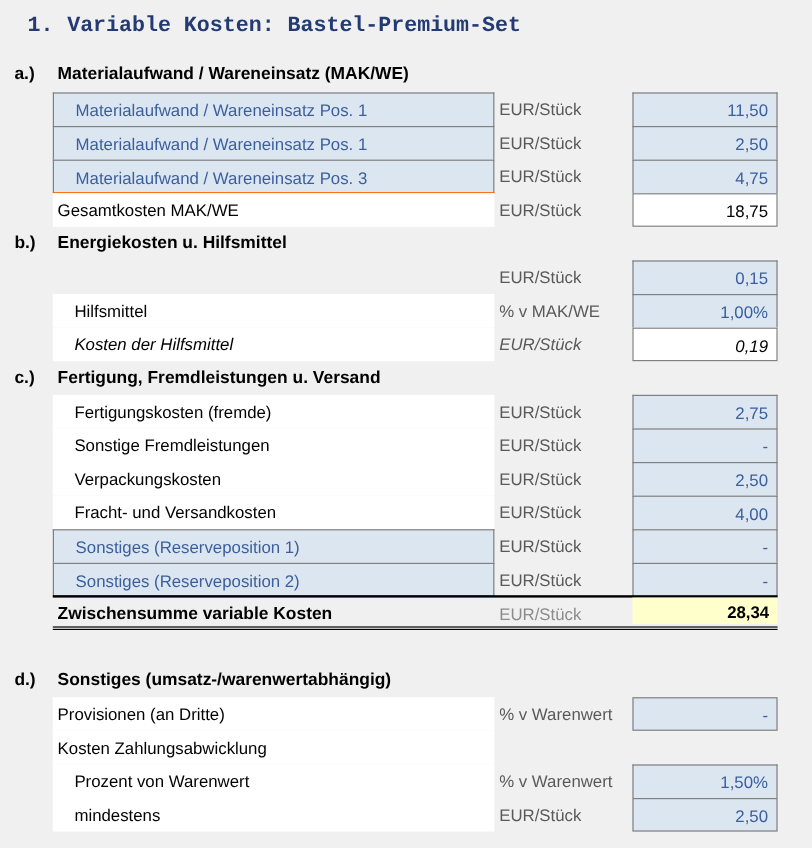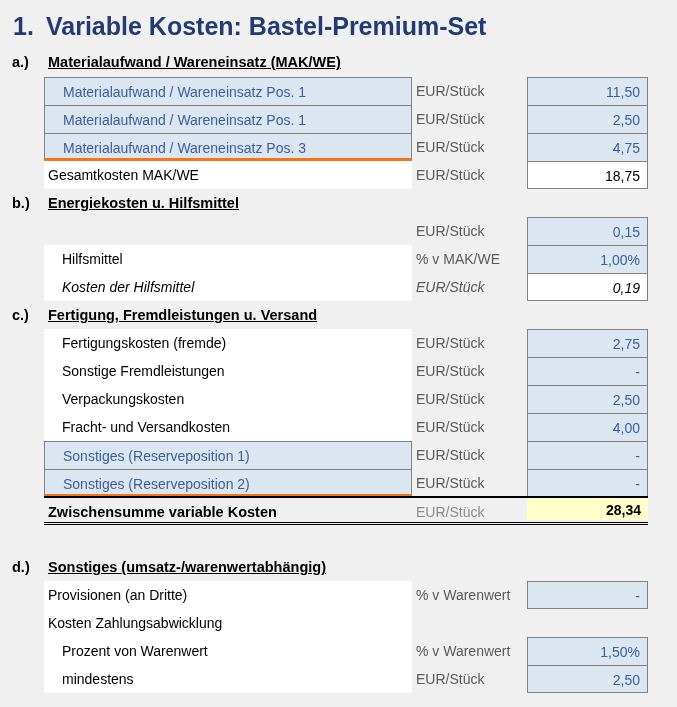--- a/index.html
+++ b/index.html
@@ -9,41 +9,41 @@
     body {
       width: 677px;
       height: 707px;
       background: #f0f0f0;
       font-family: "Liberation Sans", sans-serif;
       position: relative;
       overflow: hidden;
     }
     .title {
       position: absolute;
-      left: 13px;
+      left: 23px;
       top: 12px;
-      font-size: 25px;
+      font-size: 18px;
       font-weight: bold;
       color: #243a73;
       white-space: nowrap;
+      font-family: Liberation Mono, monospace;
     }
     .title .num {
       display: inline-block;
       width: 33px;
     }
     .sec-head {
       position: absolute;
       left: 12px;
       height: 22px;
       line-height: 22px;
       font-size: 14.5px;
       font-weight: bold;
       color: #000;
       white-space: nowrap;
-      text-decoration: underline;
     }
     .sec-head .letter {
       display: inline-block;
       width: 36px;
     }
     .row {
       position: absolute;
       left: 44px;
       width: 604px;
       height: 28px;
@@ -63,21 +63,21 @@
       width: 368px;
       background: #ffffff;
       color: #000;
     }
     .lbl.input {
       background: #dce6f1;
       color: #3a5f9c;
       border: 1px solid #808080;
       border-bottom: none;
     }
-    .lbl.input.last { border-bottom: 3px solid #f97316; }
+    .lbl.input.last { border-bottom: 1px solid #f97316; }
     .lbl.indent { padding-left: 18px; }
     .lbl.noindent { padding-left: 4px; }
     .lbl.input.indent { }
     .lbl.input.noindent { padding-left: 18px; }
     .unit {
       left: 372px;
       width: 108px;
       color: #595959;
       padding-left: 0;
     }

